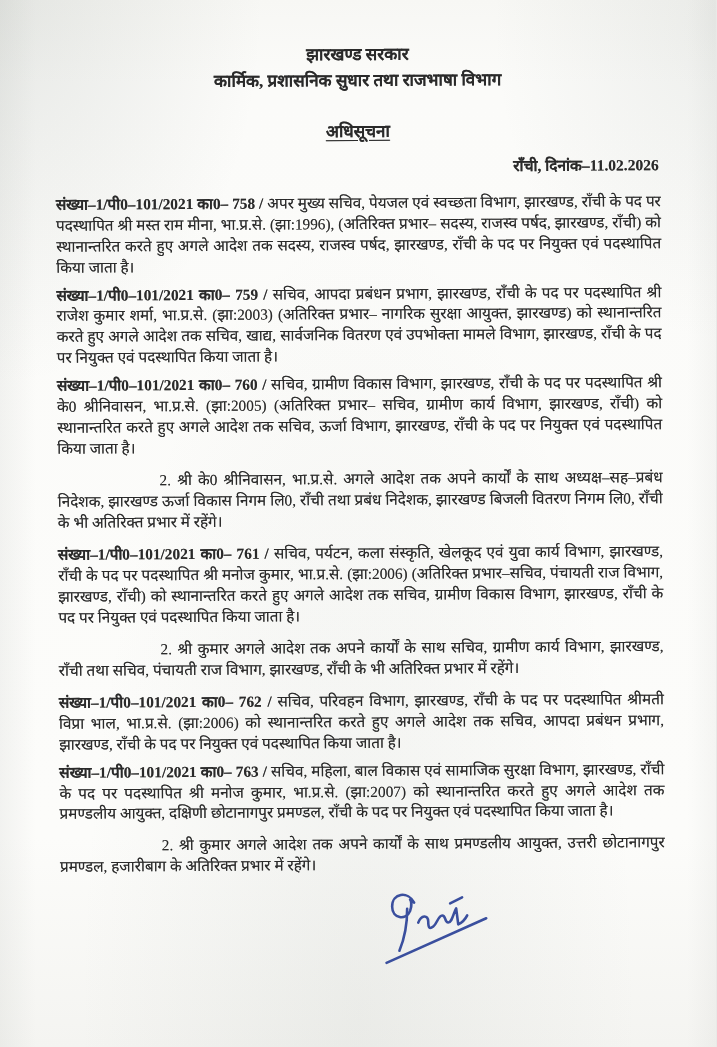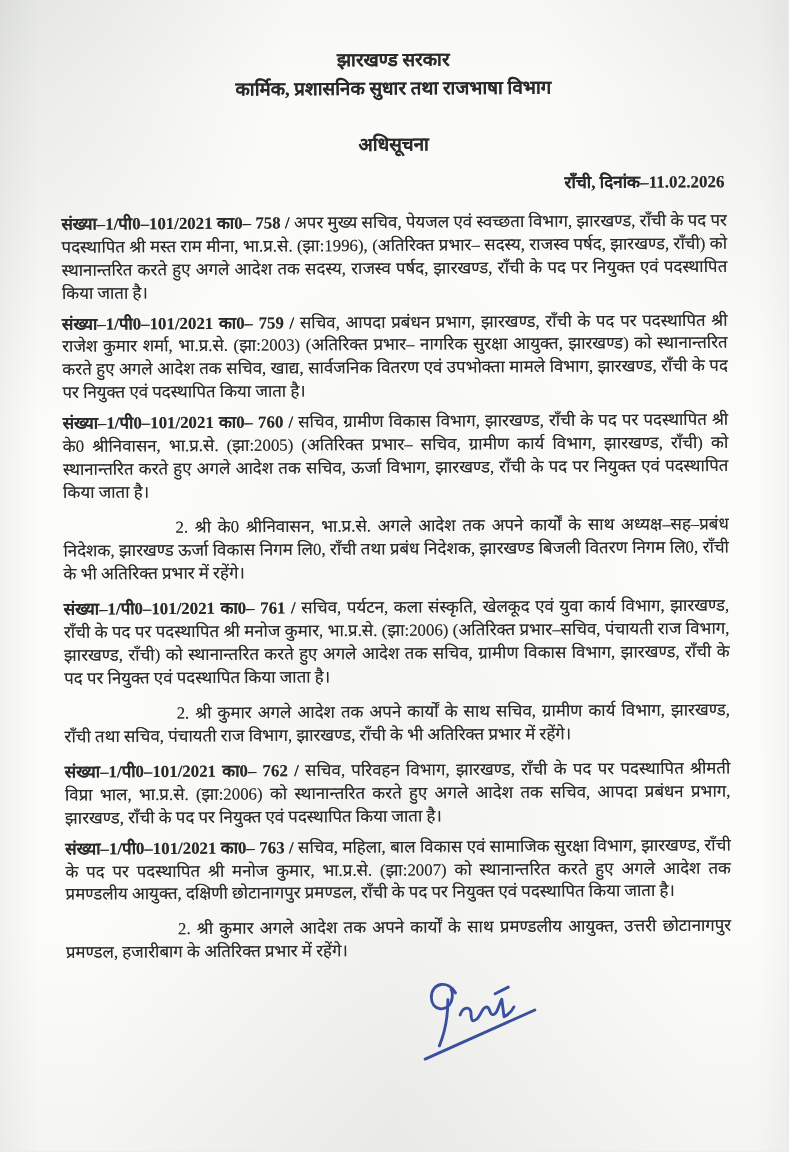--- a/index.html
+++ b/index.html
@@ -25,21 +25,21 @@
     transform-origin:50% 40%;
     color:#2a2a2a;
     text-shadow:0 0 .5px rgba(45,45,45,.55);
   }
   .gov, .dept{
     text-align:center;font-weight:700;font-size:17px;line-height:1.55;
   }
   .notif{
     text-align:center;font-weight:700;font-size:17px;margin-top:24px;
   }
-  .notif span{ text-underline-offset:3px; }
+  .notif span{ text-decoration:underline; text-underline-offset:3px; }
   .date-line{
     text-align:right;font-size:15.5px;font-weight:600;margin-top:13px;padding-right:2px;
   }
   .bodytext{ margin-top:16px; }
   p.order, p.sub{
     font-size:15.3px;line-height:1.37;text-align:justify;margin:0 0 7px 0;
   }
   p.order .prefix{ font-weight:700; }
   p.sub{ text-indent:102px; margin:11px 0 11px 0; }
   .sig-wrap{

